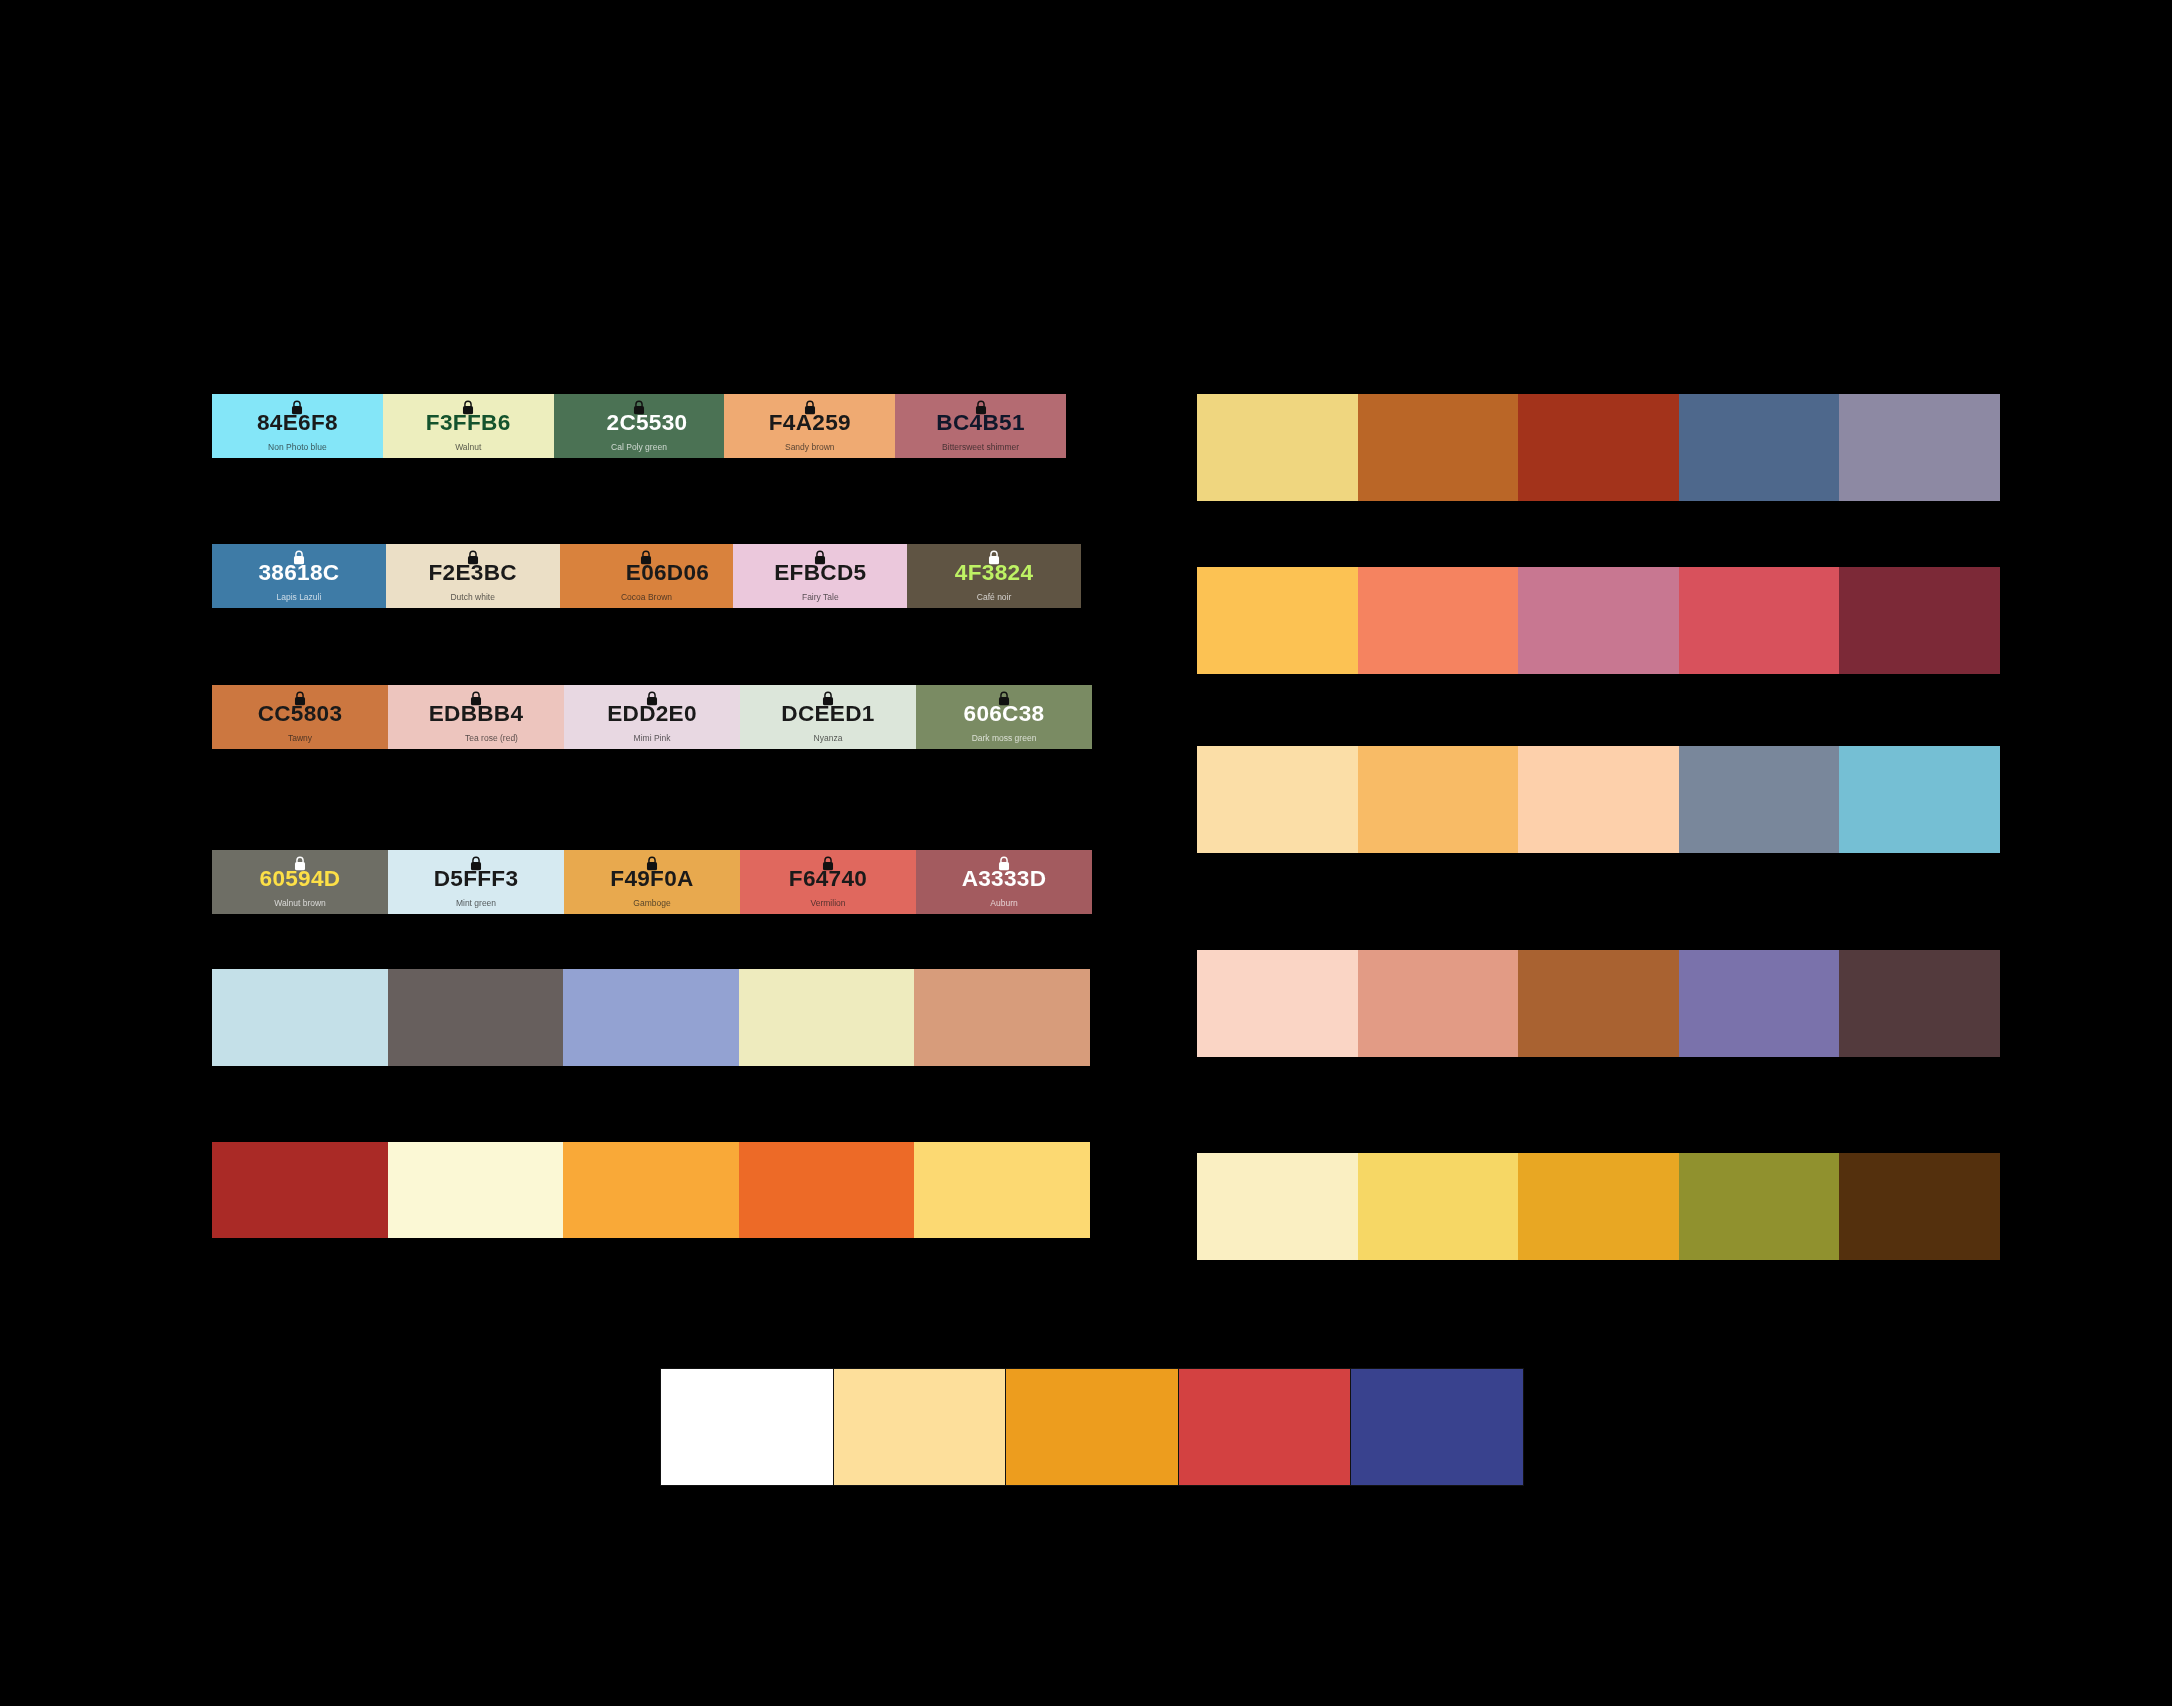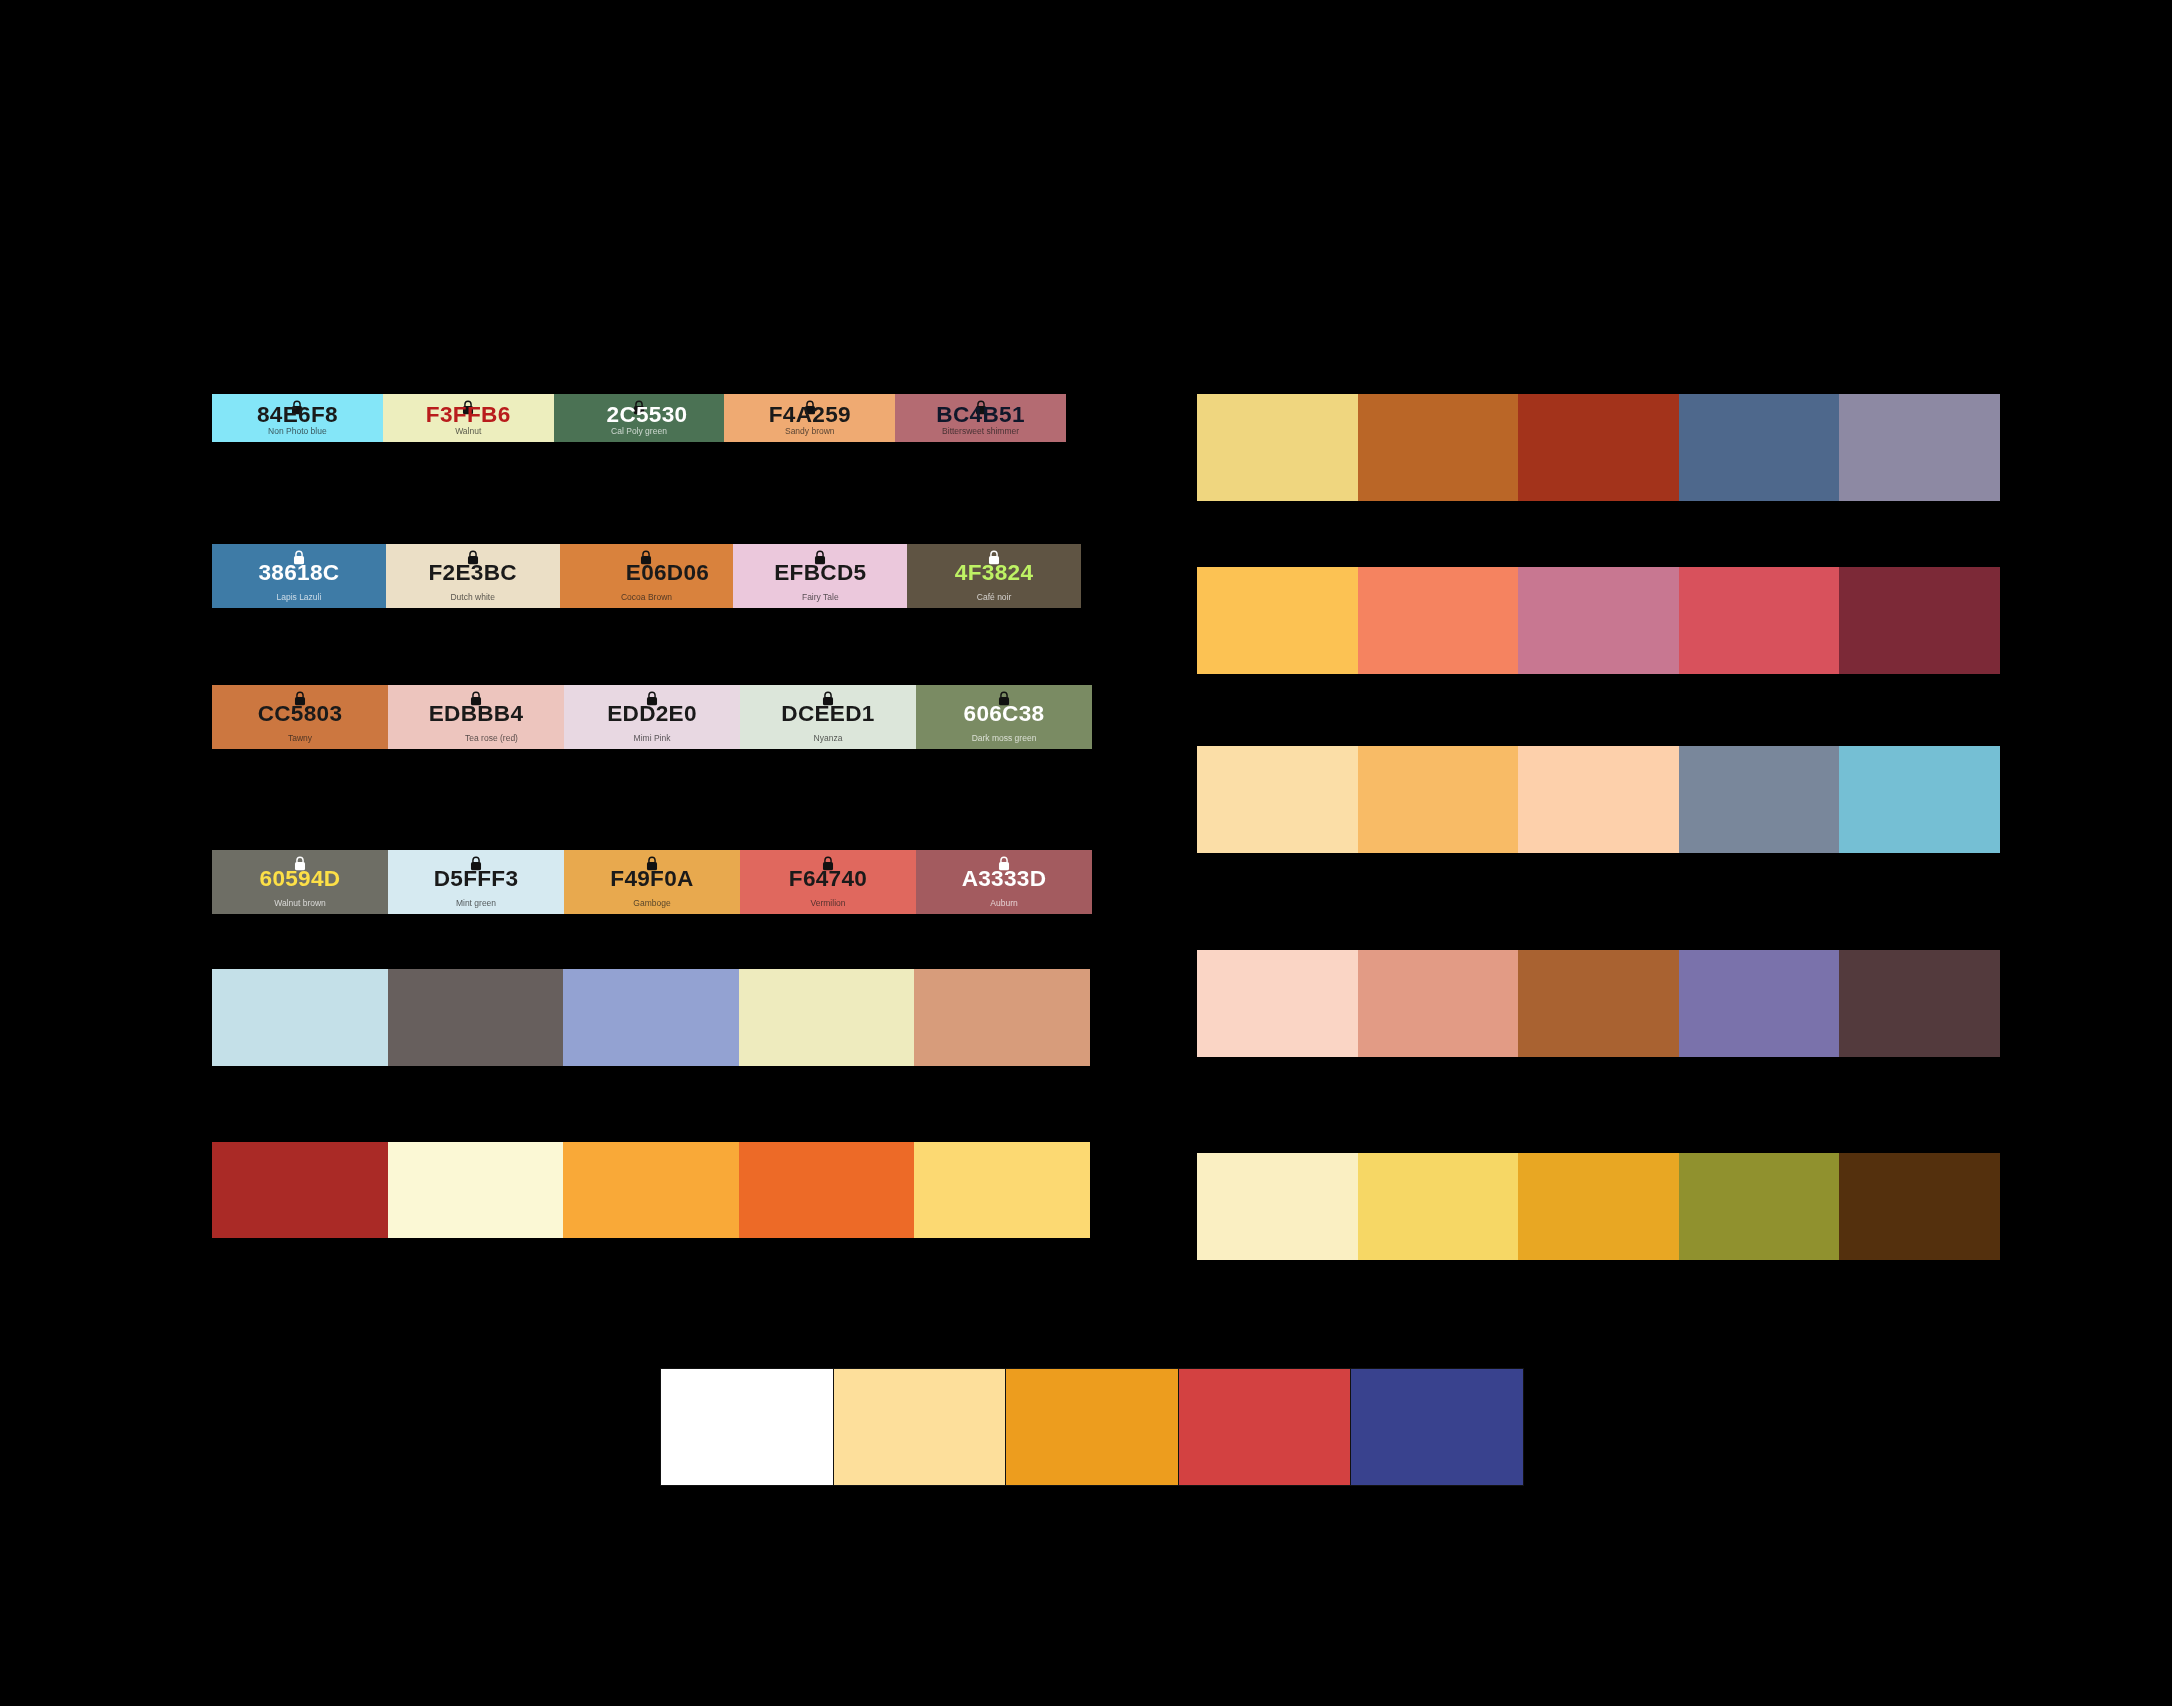--- a/index.html
+++ b/index.html
@@ -82,35 +82,35 @@
   .bordered .swatch {
     border: 1.1px solid #111111;
     margin-left: -1.1px;
   }
   .bordered .swatch:first-child { margin-left: 0; }
 </style>
 </head>
 <body>
 
 <div class="canvas" id="canvas">
-    <div class="palette labelled" style="left: 212px; top: 394px; width: 854px; height: 48px;">
+    <div class="palette labelled" style="left: 212px; top: 394px; width: 854px; height: 64px;">
       <div class="swatch" style="background: rgb(132, 230, 248);">
         <span class="lock-icon"><svg viewBox="0 0 26 34" xmlns="http://www.w3.org/2000/svg" width="14.7" height="19">
             <path d="M7.5 13 V9.5 a5.5 5.5 0 0 1 11 0 V13" fill="none" stroke="#111111" stroke-width="2.6"></path>
             <rect x="4" y="12.5" width="18" height="15" rx="3" fill="#111111"></rect>
           </svg></span>
         <div class="hexcode" style="color: rgb(26, 26, 26);">84E6F8</div>
         <div class="colorname" style="color: rgb(26, 26, 26);">Non Photo blue</div>
       </div>
       <div class="swatch" style="background: rgb(237, 238, 190);">
         <span class="lock-icon"><svg viewBox="0 0 26 34" xmlns="http://www.w3.org/2000/svg" width="14.7" height="19">
             <path d="M7.5 13 V9.5 a5.5 5.5 0 0 1 11 0 V13" fill="none" stroke="#111111" stroke-width="2.6"></path>
             <rect x="4" y="12.5" width="18" height="15" rx="3" fill="#111111"></rect>
           </svg></span>
-        <div class="hexcode" style="color: #b91c1c;">F3FFB6</div>
+        <div class="hexcode" style="color: #14532d;">F3FFB6</div>
         <div class="colorname" style="color: rgb(26, 26, 26);">Walnut</div>
       </div>
       <div class="swatch" style="background: rgb(75, 114, 84);">
         <span class="lock-icon"><svg viewBox="0 0 26 34" xmlns="http://www.w3.org/2000/svg" width="14.7" height="19">
             <path d="M7.5 13 V9.5 a5.5 5.5 0 0 1 11 0 V13" fill="none" stroke="#111111" stroke-width="2.6"></path>
             <rect x="4" y="12.5" width="18" height="15" rx="3" fill="#111111"></rect>
           </svg></span>
         <div class="hexcode" style="color: rgb(255, 255, 255); margin-left: 16px;">2C5530</div>
         <div class="colorname" style="color: rgb(255, 255, 255);">Cal Poly green</div>
       </div>

